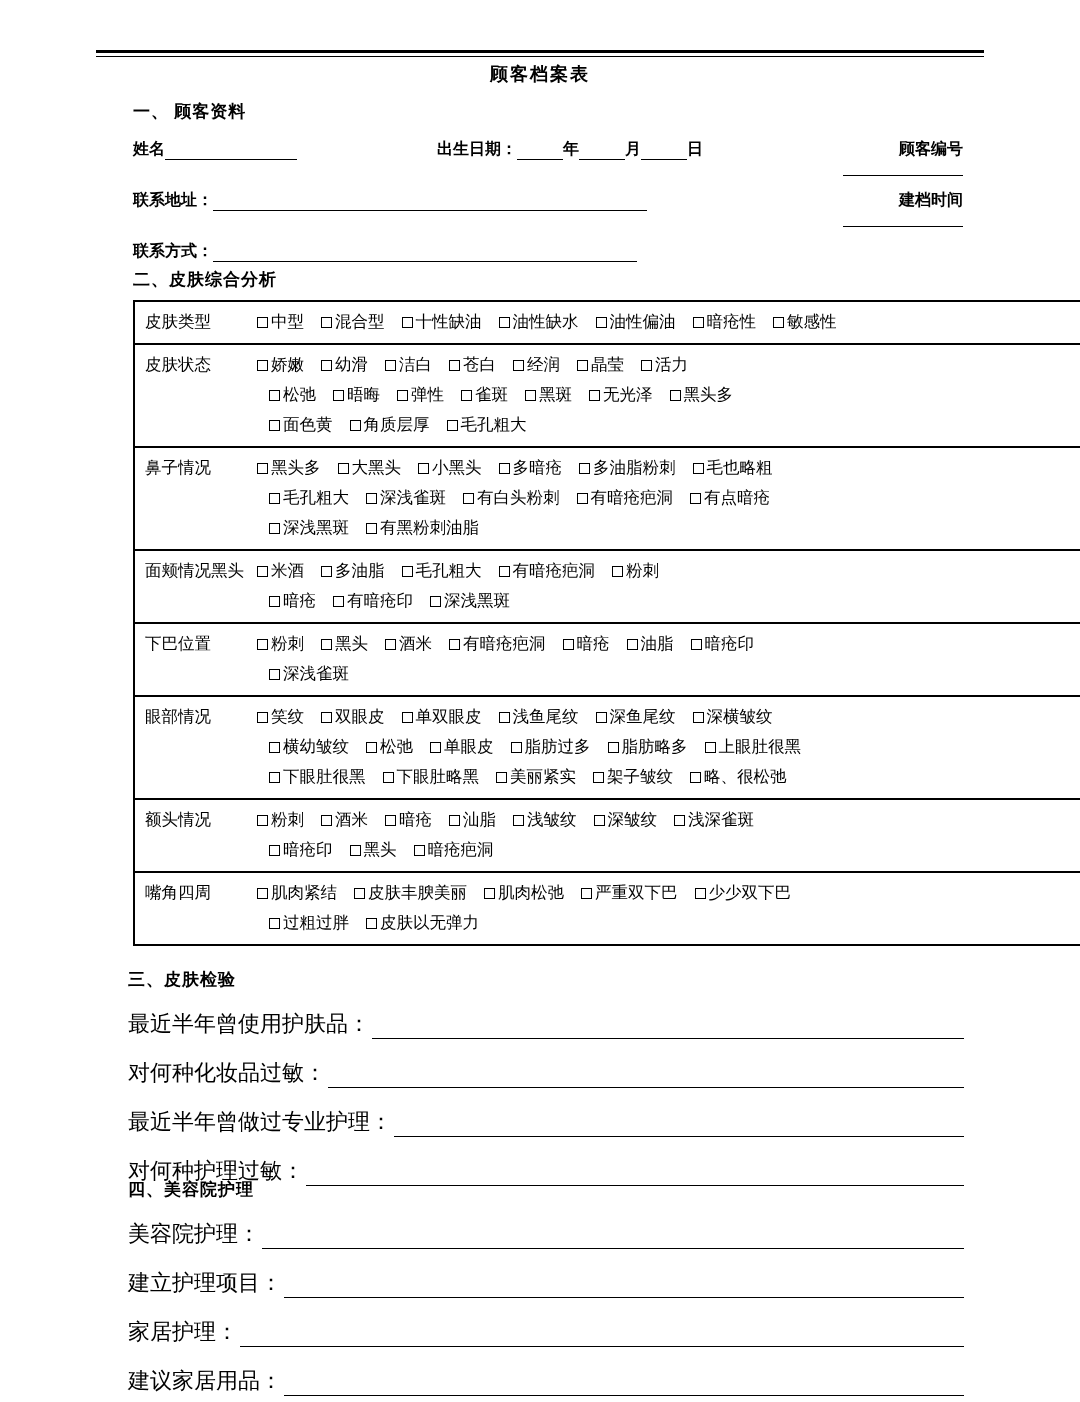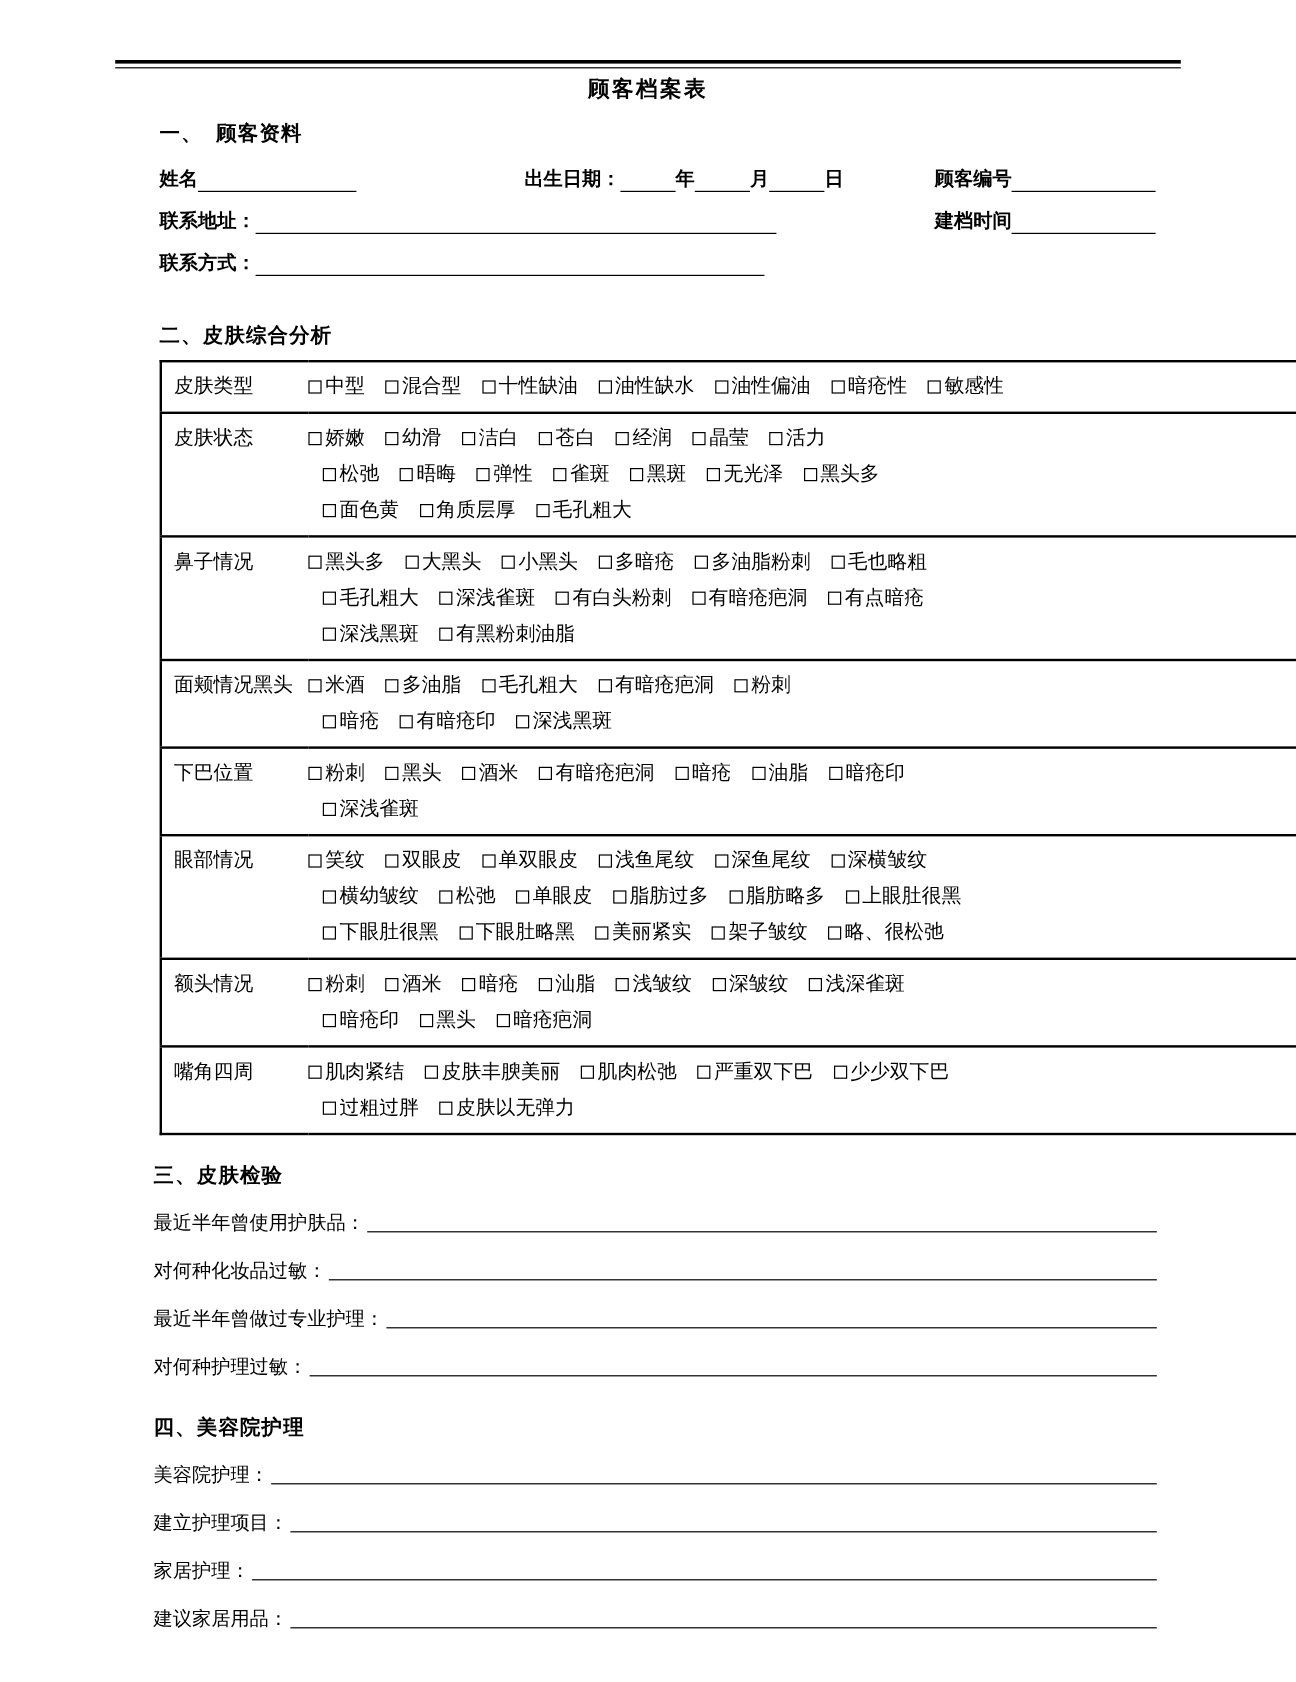--- a/index.html
+++ b/index.html
@@ -51,21 +51,20 @@
     font-weight: bold;
     letter-spacing: 1px;
   }
 
   
   .part1 {
     position: absolute;
     left: 133px;
     top: 100px;
     width: 830px;
-    font-family: Liberation Mono, monospace;
   }
   .part1 .sec-head { margin-bottom: 16px; }
   .info-row {
     display: flex;
     align-items: baseline;
     margin-bottom: 14px;
     font-size: 16px;
     font-weight: bold;
     white-space: nowrap;
   }
@@ -76,21 +75,21 @@
     border-bottom: 1.6px solid #000;
     height: 15px;
   }
   .b-name   { width: 132px; }
   .b-ymd    { width: 46px; }
   .b-cusno  { width: 120px; }
   .b-addr   { width: 434px; }
   .b-time   { width: 120px; }
   .b-phone  { width: 424px; }
   .sp-name  { width: 140px; }
-  .gap-r    { margin-left: auto; }
+  .gap-r    { margin-left: auto; flex-direction: column; }
 
   
   .part2 {
     position: absolute;
     left: 133px;
     top: 268px;
     width: 832px;
   }
   .part2 .sec-head { margin-bottom: 9px; }
   .skin-table {
@@ -147,22 +146,22 @@
   }
   .part4 {
     position: absolute;
     left: 128px;
     top: 1178px;
     width: 836px;
   }
   .part3 .sec-head, .part4 .sec-head { margin-bottom: 18px; }
   .q-row {
     display: flex;
-    align-items: center;
-    font-size: 16px;
+    align-items: flex-end;
+    font-size: 22px;
     margin-bottom: 19px;
     white-space: nowrap;
   }
   .q-lbl { flex: none; }
   .q-line {
     flex: 1 1 auto;
     border-bottom: 1.5px solid #000;
     height: 14px;
     margin-left: 2px;
   }

